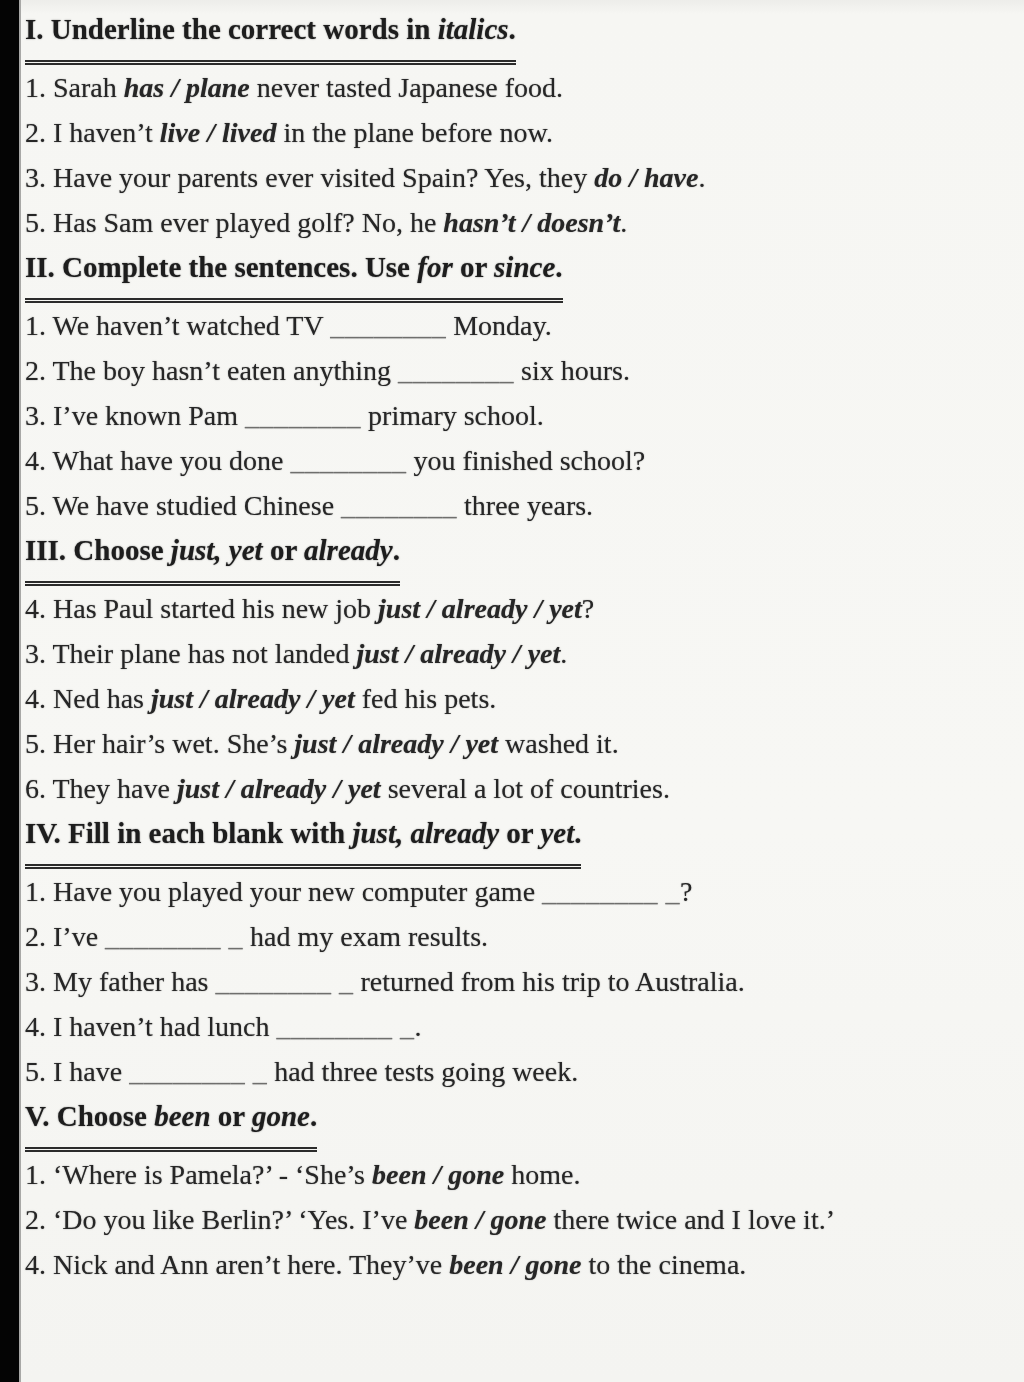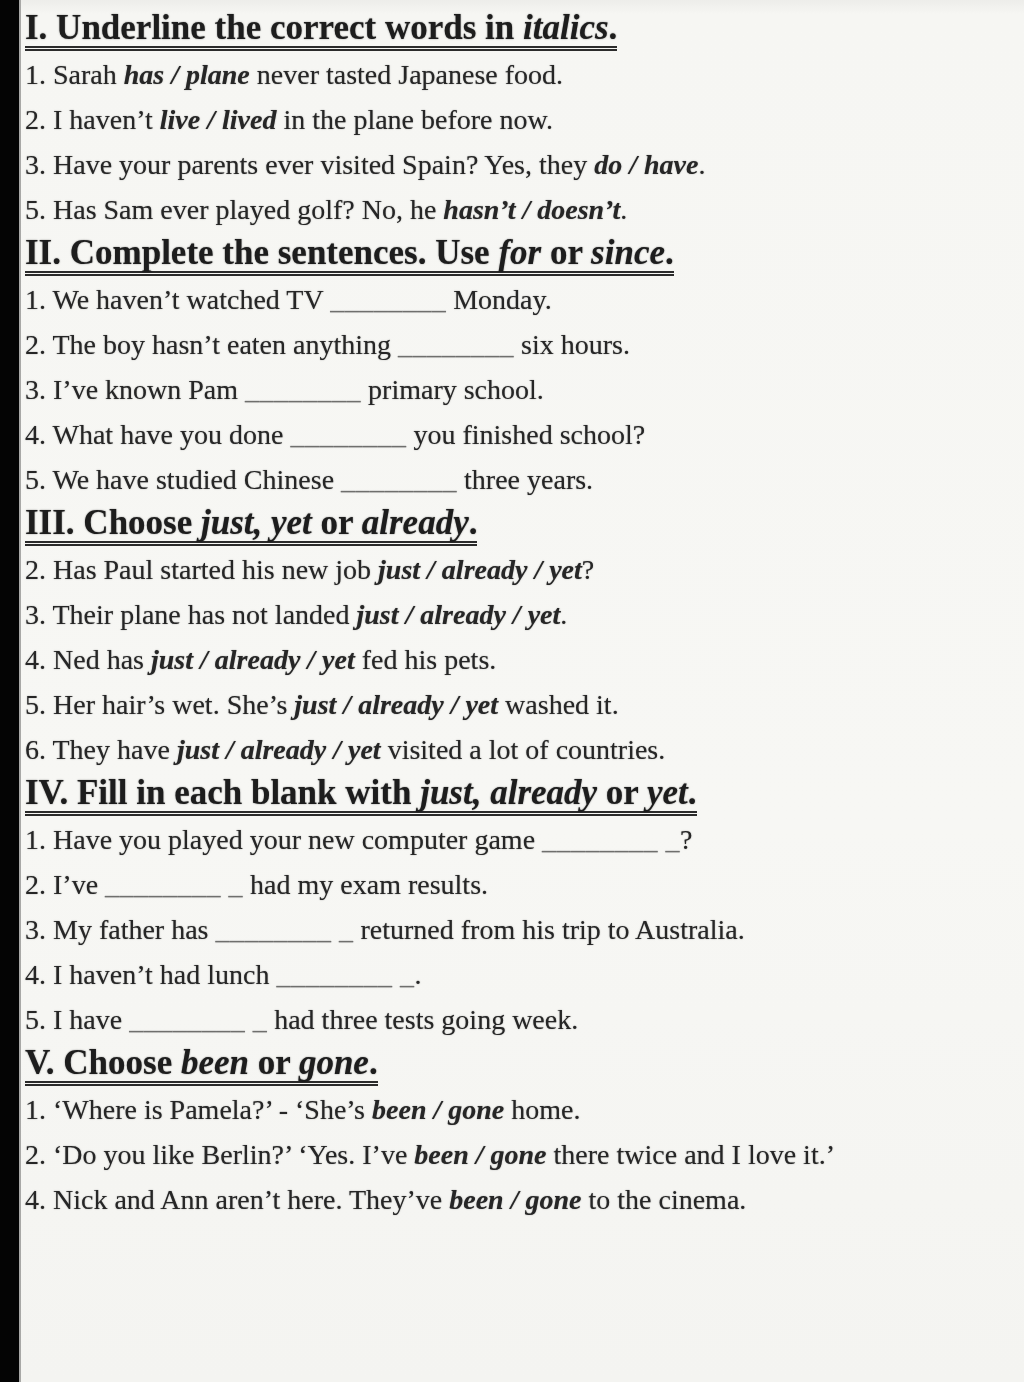--- a/index.html
+++ b/index.html
@@ -32,26 +32,26 @@
     color: #262626;
     text-shadow: 0 0 1.3px rgba(45,45,45,0.55);
     filter: blur(0.3px);
   }
   .hline {
     line-height: 45px;
     white-space: nowrap;
   }
   .heading {
     display: inline-block;
-    font-size: 35px;
+    font-size: 29px;
     font-weight: 700;
     line-height: 37px;
     color: #1d1d1d;
     border-bottom: 5px double #2b2b2b;
-    padding-bottom: 0px;
+    padding-bottom: 12px;
     text-shadow: 0 0 1.5px rgba(25,25,25,0.6);
   }
   .line {
     line-height: 45px;
     white-space: nowrap;
   }
   .seg-n { font-weight: 400; }
   .seg-b { font-weight: 700; }
   .seg-bi { font-weight: 700; font-style: italic; }
   .seg-blank {
@@ -72,25 +72,25 @@
       <div class="line"><span class="seg-n">2. I haven’t </span><span class="seg-bi">live / lived</span><span class="seg-n"> in the plane before now.</span></div>
       <div class="line"><span class="seg-n">3. Have your parents ever visited Spain? Yes, they </span><span class="seg-bi">do / have</span><span class="seg-n">.</span></div>
       <div class="line"><span class="seg-n">5. Has Sam ever played golf? No, he </span><span class="seg-bi">hasn’t / doesn’t</span><span class="seg-n">.</span></div>
       <div class="hline"><span class="heading"><span class="seg-b">II. Complete the sentences. Use </span><span class="seg-bi">for</span><span class="seg-b"> or </span><span class="seg-bi">since</span><span class="seg-b">.</span></span></div>
       <div class="line"><span class="seg-n">1. We haven’t watched TV </span><span class="seg-blank">________</span><span class="seg-n"> Monday.</span></div>
       <div class="line"><span class="seg-n">2. The boy hasn’t eaten anything </span><span class="seg-blank">________</span><span class="seg-n"> six hours.</span></div>
       <div class="line"><span class="seg-n">3. I’ve known Pam </span><span class="seg-blank">________</span><span class="seg-n"> primary school.</span></div>
       <div class="line"><span class="seg-n">4. What have you done </span><span class="seg-blank">________</span><span class="seg-n"> you finished school?</span></div>
       <div class="line"><span class="seg-n">5. We have studied Chinese </span><span class="seg-blank">________</span><span class="seg-n"> three years.</span></div>
       <div class="hline"><span class="heading"><span class="seg-b">III. Choose </span><span class="seg-bi">just, yet</span><span class="seg-b"> or </span><span class="seg-bi">already</span><span class="seg-b">.</span></span></div>
-      <div class="line"><span class="seg-n">2. Has Paul started his new job </span><span class="seg-bi">just / already / yet</span><span class="seg-n">?</span></div>
+      <div class="line"><span class="seg-n">4. Has Paul started his new job </span><span class="seg-bi">just / already / yet</span><span class="seg-n">?</span></div>
       <div class="line"><span class="seg-n">3. Their plane has not landed </span><span class="seg-bi">just / already / yet</span><span class="seg-n">.</span></div>
       <div class="line"><span class="seg-n">4. Ned has </span><span class="seg-bi">just / already / yet</span><span class="seg-n"> fed his pets.</span></div>
       <div class="line"><span class="seg-n">5. Her hair’s wet. She’s </span><span class="seg-bi">just / already / yet</span><span class="seg-n"> washed it.</span></div>
-      <div class="line"><span class="seg-n">6. They have </span><span class="seg-bi">just / already / yet</span><span class="seg-n"> visited a lot of countries.</span></div>
+      <div class="line"><span class="seg-n">6. They have </span><span class="seg-bi">just / already / yet</span><span class="seg-n"> several a lot of countries.</span></div>
       <div class="hline"><span class="heading"><span class="seg-b">IV. Fill in each blank with </span><span class="seg-bi">just, already</span><span class="seg-b"> or </span><span class="seg-bi">yet</span><span class="seg-b">.</span></span></div>
       <div class="line"><span class="seg-n">1. Have you played your new computer game </span><span class="seg-blank">________ _</span><span class="seg-n">?</span></div>
       <div class="line"><span class="seg-n">2. I’ve </span><span class="seg-blank">________ _</span><span class="seg-n"> had my exam results.</span></div>
       <div class="line"><span class="seg-n">3. My father has </span><span class="seg-blank">________ _</span><span class="seg-n"> returned from his trip to Australia.</span></div>
       <div class="line"><span class="seg-n">4. I haven’t had lunch </span><span class="seg-blank">________ _</span><span class="seg-n">.</span></div>
       <div class="line"><span class="seg-n">5. I have </span><span class="seg-blank">________ _</span><span class="seg-n"> had three tests going week.</span></div>
       <div class="hline"><span class="heading"><span class="seg-b">V. Choose </span><span class="seg-bi">been</span><span class="seg-b"> or </span><span class="seg-bi">gone</span><span class="seg-b">.</span></span></div>
       <div class="line"><span class="seg-n">1. ‘Where is Pamela?’ - ‘She’s </span><span class="seg-bi">been / gone</span><span class="seg-n"> home.</span></div>
       <div class="line"><span class="seg-n">2. ‘Do you like Berlin?’ ‘Yes. I’ve </span><span class="seg-bi">been / gone</span><span class="seg-n"> there twice and I love it.’</span></div>
       <div class="line"><span class="seg-n">4. Nick and Ann aren’t here. They’ve </span><span class="seg-bi">been / gone</span><span class="seg-n"> to the cinema.</span></div>

